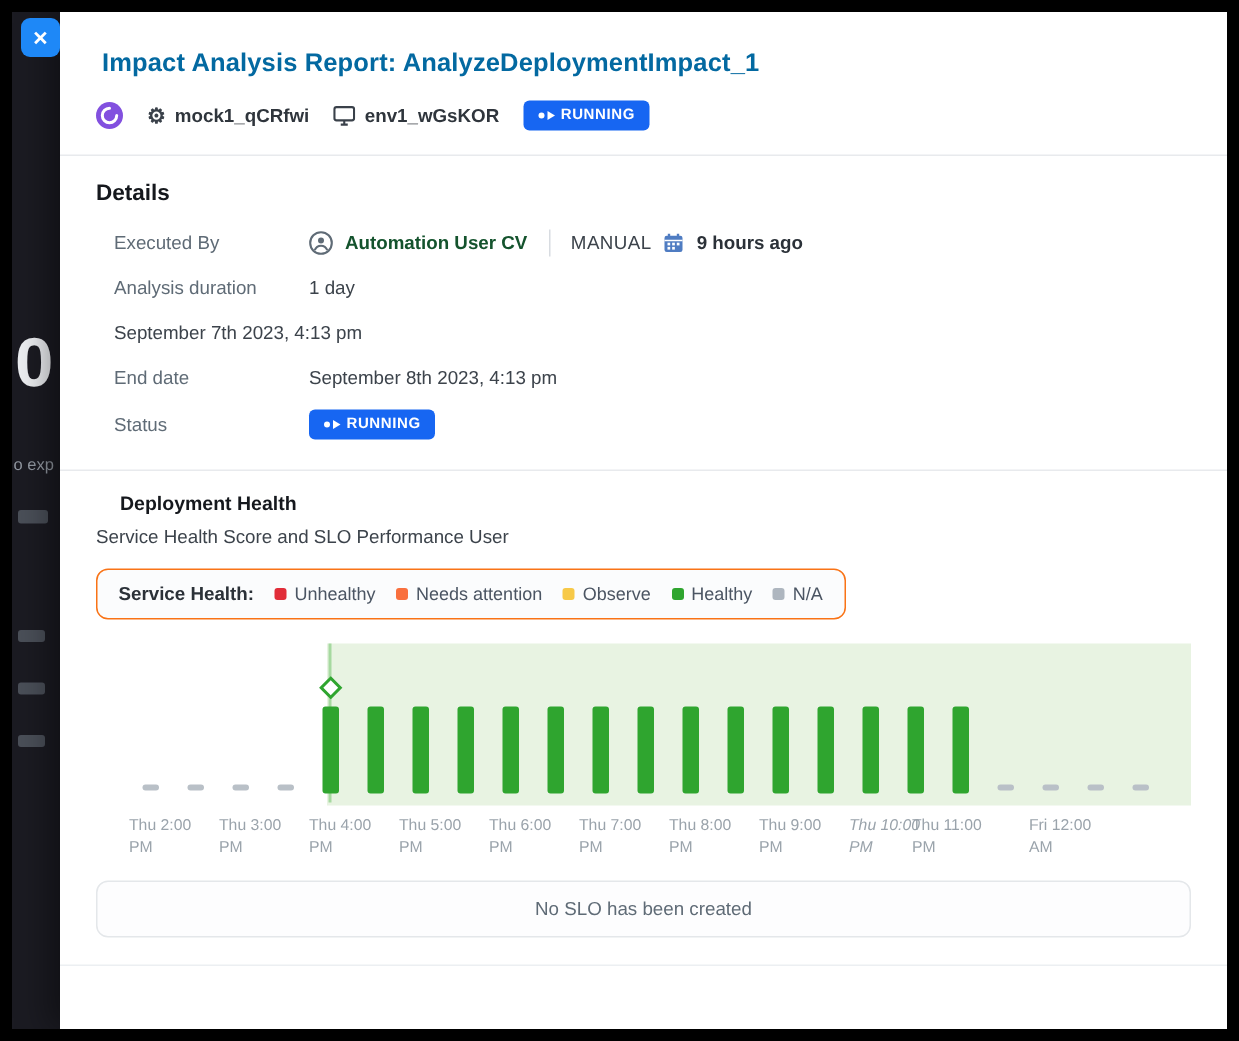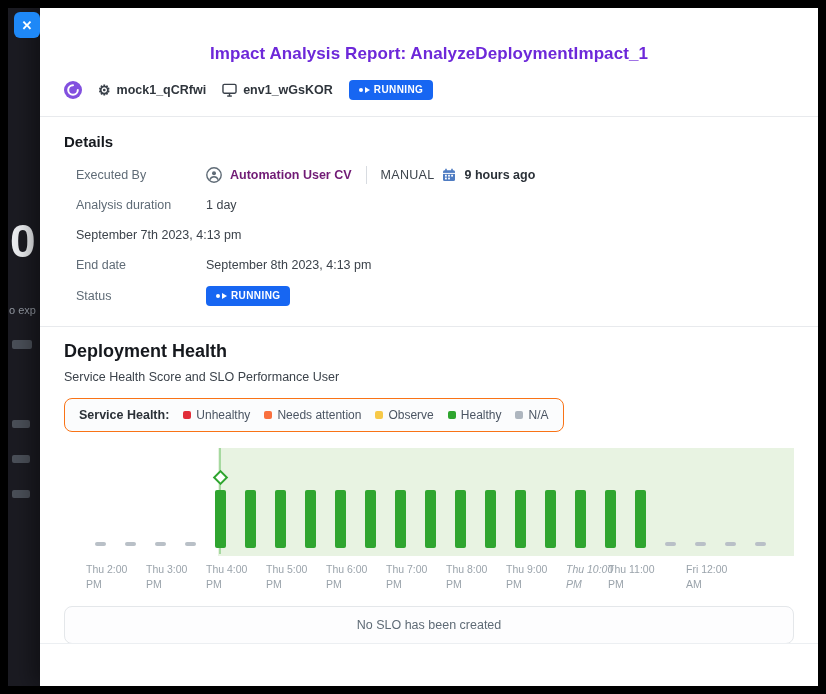--- a/index.html
+++ b/index.html
@@ -19,45 +19,45 @@
   .c4{left:4px;top:482px;width:18px;height:8px;}
 
   .close-btn{position:absolute;left:14px;top:12px;width:26px;height:26px;border:none;border-radius:6px;
     background:#1e88f7;color:#fff;font-size:13px;font-weight:700;cursor:pointer;z-index:5;
     display:flex;align-items:center;justify-content:center;padding:0;line-height:1;}
 
   .modal{position:absolute;left:40px;top:8px;width:778px;height:678px;background:#fff;
     box-shadow:-8px 0 20px rgba(0,0,0,.4);overflow:hidden;}
 
   .modal-header{padding:20px 24px 16px;}
-  .modal-header h1{margin:16px;font-size:17px;font-weight:700;color:#6d28d9;letter-spacing:.1px;text-align:center;}
+  .modal-header h1{margin:4px;font-size:17px;font-weight:700;color:#0369a1;letter-spacing:.1px;}
   .meta-row{display:flex;align-items:center;gap:16px;margin-top:15px;}
   .meta-item{display:flex;align-items:center;gap:6px;font-size:12.5px;color:#2f353c;font-weight:600;}
   .gear{font-size:14px;color:#3a414a;line-height:1;}
 
   .badge{display:inline-flex;align-items:center;background:#1766f2;color:#fff;font-size:10px;
     font-weight:700;letter-spacing:.4px;padding:4px 10px;border-radius:4px;line-height:1.2;}
   .badge-ico{width:4px;height:4px;background:#fff;border-radius:50%;position:relative;margin-right:11px;flex:none;}
   .badge-ico::after{content:"";position:absolute;left:6px;top:-1px;width:0;height:0;
     border-left:5px solid #fff;border-top:3px solid transparent;border-bottom:3px solid transparent;}
 
   hr.div{border:none;border-top:1px solid #e8eaed;margin:0;}
 
   .details{padding:16px 24px 8px;}
   .details h2{margin:0 0 16px;font-size:15px;font-weight:700;color:#15181d;}
   .drow{display:flex;align-items:center;margin:0 0 12px 12px;font-size:12.5px;line-height:18px;}
   .dlabel{width:130px;flex:none;color:#5f6b76;}
   .dvalue{color:#3c434b;display:flex;align-items:center;gap:8px;}
-  .user-name{font-weight:700;color:#701a75;}
+  .user-name{font-weight:700;color:#14532d;}
   .vsep{width:1px;height:18px;background:#d8dce1;margin:0 6px;}
   .manual{letter-spacing:.3px;}
   .time-ago{font-weight:700;color:#2b3138;}
 
   .health{padding:14px 24px 0;}
-  .health h3{margin:0 0 8px;font-size:18px;font-weight:700;color:#15181d;}
+  .health h3{margin:0 16px 8px;font-size:13px;font-weight:700;color:#15181d;}
   .health .sub{font-size:12.5px;color:#3c434b;margin-bottom:14px;}
   .legend{display:inline-flex;align-items:center;gap:14px;border:1px solid #f97316;background:#fbfcfd;
     border-radius:8px;padding:9px 14px;margin-bottom:16px;}
   .legend-title{font-size:12.5px;font-weight:700;color:#2b3138;}
   #legend-items{display:inline-flex;gap:14px;align-items:flex-start;}
   .legend-item{display:inline-flex;align-items:center;gap:5px;font-size:12px;color:#4b5563;}
   .swatch{width:8px;height:8px;border-radius:2px;display:inline-block;flex:none;}
 
   .chart{position:relative;}
   .plot{position:relative;height:108px;}

